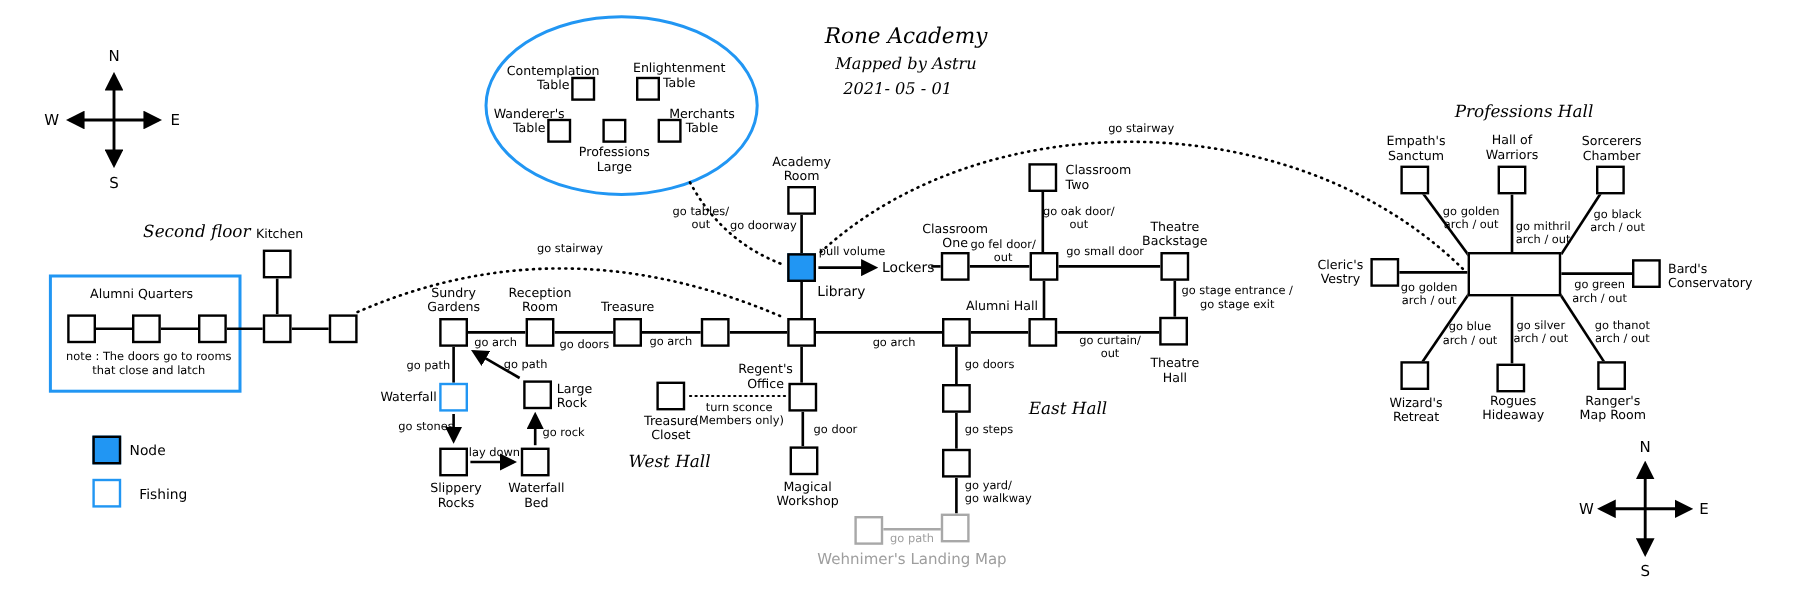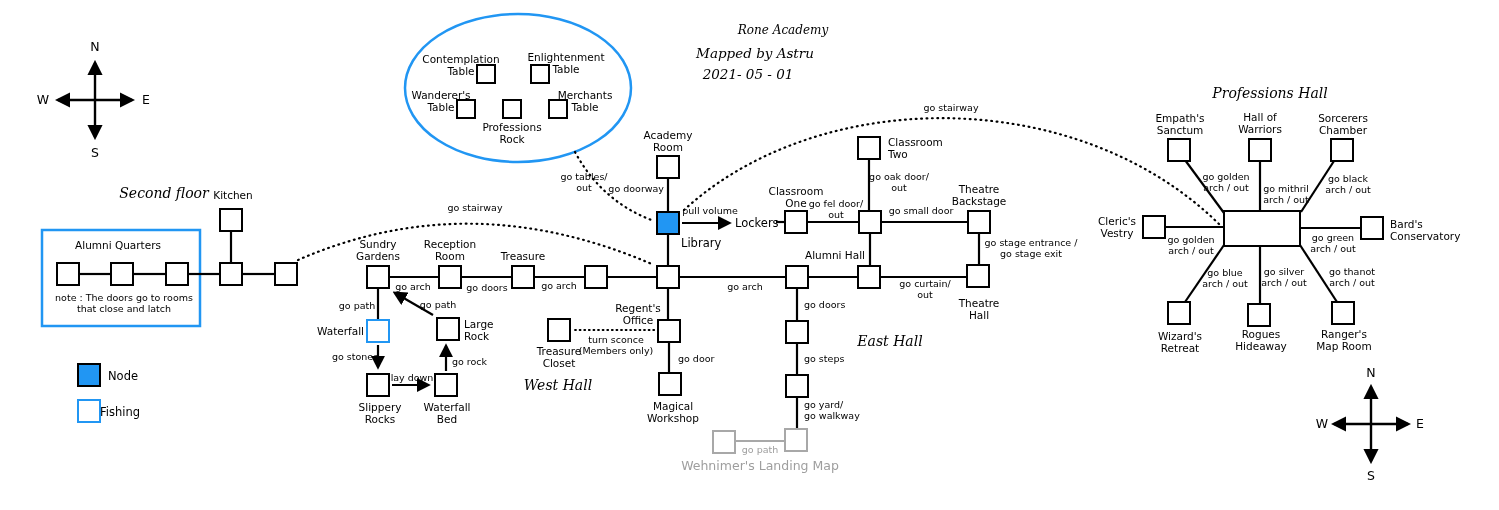--- a/index.html
+++ b/index.html
@@ -14,21 +14,21 @@
   .bx.gry{border-color:#a8a8a8;}
   .bx.hall{width:78px;height:37px;}
   .lbl{position:absolute;z-index:3;font-size:10.5px;line-height:1.13;text-align:center;
        white-space:pre-line;transform:translate(-50%,-50%);}
   .lbl.left{transform:translate(0,-50%);text-align:left;}
   .lbl.right{transform:translate(-100%,-50%);text-align:right;}
   .lbl.s{font-size:9.5px;}
   .lbl.md{font-size:11.5px;}
   .lbl.cmp{font-size:12.5px;}
   .lbl.scr{font-family:"DejaVu Serif",serif;font-style:italic;font-size:14px;}
-  .lbl.t1{font-size:12px;margin-left:28px;}
+  .lbl.t1{font-size:18px;}
   .lbl.t2{font-size:13.5px;}
   .lbl.gtx{color:#9e9e9e;}
   .lbl.wlm{font-size:12.5px;}
 </style>
 </head>
 <body>
 
 <div id="map">
 
   <svg width="1499" height="510" viewBox="0 0 1499 510">
@@ -178,30 +178,30 @@
   <div class="lbl scr" style="left:890px;top:342px">East Hall</div>
   <div class="lbl scr" style="left:1270px;top:94px">Professions Hall</div>
 
   <div class="lbl" style="left:461px;top:66px">Contemplation
 Table</div>
   <div class="lbl" style="left:566px;top:64px">Enlightenment
 Table</div>
   <div class="lbl" style="left:441px;top:102px">Wanderer's
 Table</div>
   <div class="lbl" style="left:512px;top:134px">Professions
-Rock</div>
+Large</div>
   <div class="lbl" style="left:585px;top:102px">Merchants
 Table</div>
 
   <div class="lbl" style="left:233px;top:196px">Kitchen</div>
   <div class="lbl" style="left:118px;top:246px">Alumni Quarters</div>
   <div class="lbl s" style="left:124px;top:304px">note : The doors go to rooms
 that close and latch</div>
   <div class="lbl md left" style="left:108px;top:376px">Node</div>
-  <div class="lbl md left" style="left:100px;top:412px">Fishing</div>
+  <div class="lbl md left" style="left:116px;top:412px">Fishing</div>
 
   <div class="lbl s" style="left:584px;top:183px">go tables/
 out</div>
   <div class="lbl" style="left:668px;top:142px">Academy
 Room</div>
   <div class="lbl s right" style="left:664px;top:189px">go doorway</div>
   <div class="lbl md left" style="left:681px;top:243px">Library</div>
   <div class="lbl s" style="left:710px;top:211px">pull volume</div>
   <div class="lbl md left" style="left:735px;top:223px">Lockers</div>
 

